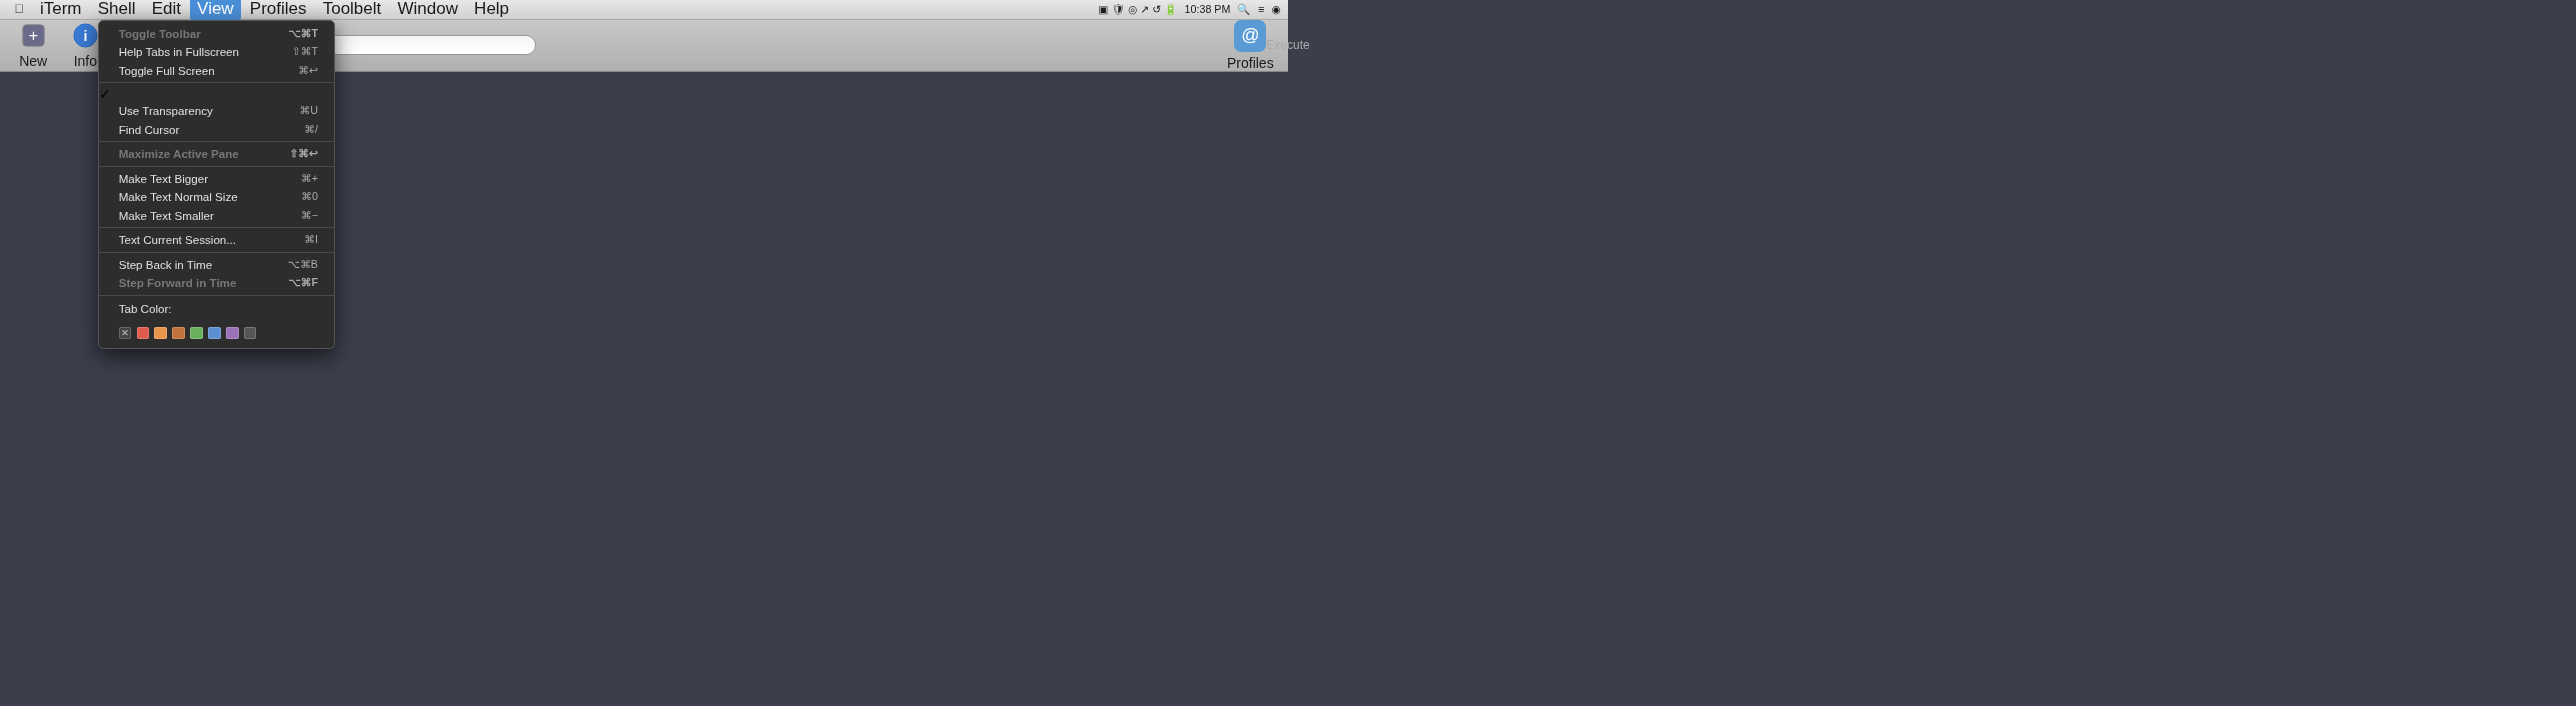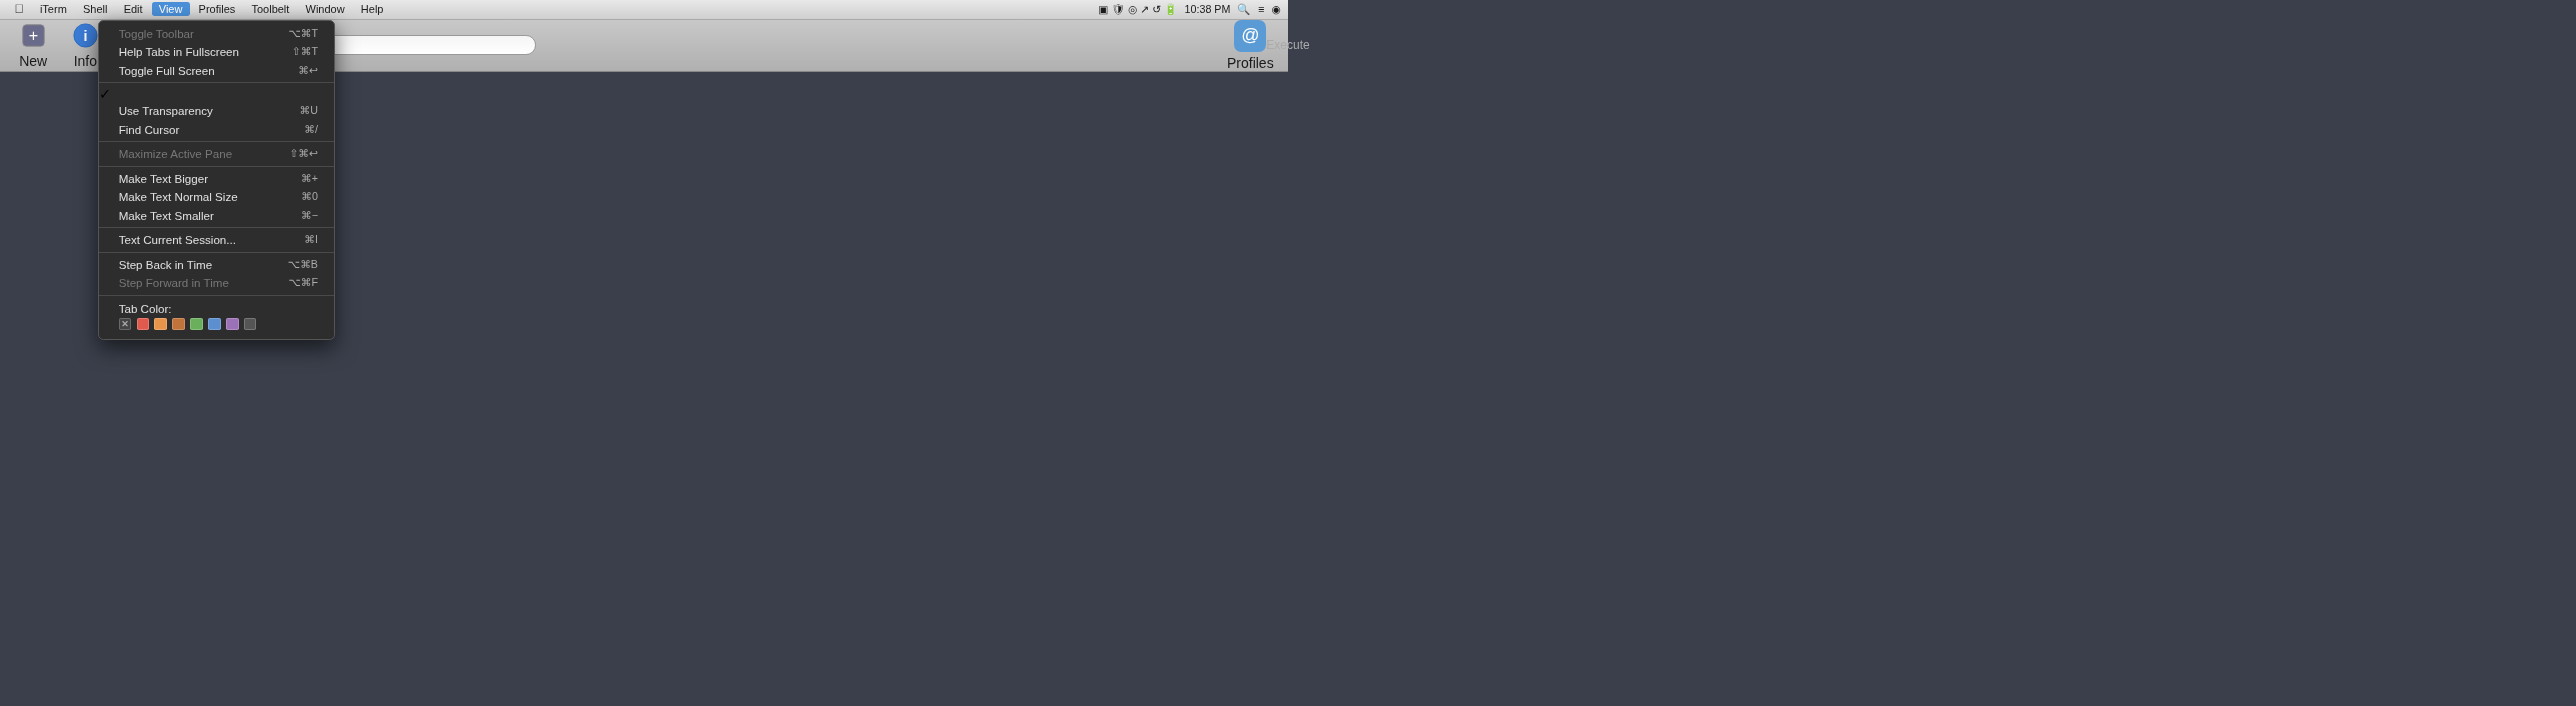--- a/index.html
+++ b/index.html
@@ -16,21 +16,21 @@
       width: 100%;
       height: 19.7px;
       background: linear-gradient(to bottom, #e8e8e8, #d0d0d0);
       display: flex;
       align-items: center;
       padding: 0 7.2px;
       gap: 1.8px;
       border-bottom: 0.9px solid #aaa;
     }
     .menubar-item {
-      font-size: 11px;
+      font-size: 17px;
       color: #1a1a1a;
       padding: 0.9px 7.2px;
       border-radius: 2.7px;
       cursor: default;
       white-space: nowrap;
     }
     .menubar-item.active {
       background: #4a90d9;
       color: white;
       text-align: right;
@@ -135,20 +135,21 @@
       align-items: center;
       justify-content: space-between;
       padding: 2.7px 16px 2.7px 19.7px;
       font-size: 11.6px;
       color: #e0e0e0;
       cursor: default;
       min-height: 18px;
     }
     .menu-item.disabled {
       color: #777;
+      font-weight: bold;
     }
     .menu-separator {
       height: 0.9px;
       background: #4a4a4a;
       margin: 2.7px 0;
     }
     .menu-item-container {
       position: relative;
     }
     .menu-item .shortcut {
@@ -160,21 +161,21 @@
       flex: 1;
     }
 
     
     .tab-color-section {
       padding: 3.6px 16px 5.4px 19.7px;
     }
     .tab-color-label {
       font-size: 11.6px;
       color: #e0e0e0;
-      margin-bottom: 3px;
+      margin-bottom: 12px;
     }
     .color-swatches {
       display: flex;
       align-items: center;
       gap: 5.4px;
     }
     .color-swatch {
       width: 12.5px;
       height: 12.5px;
       border-radius: 1.8px;

